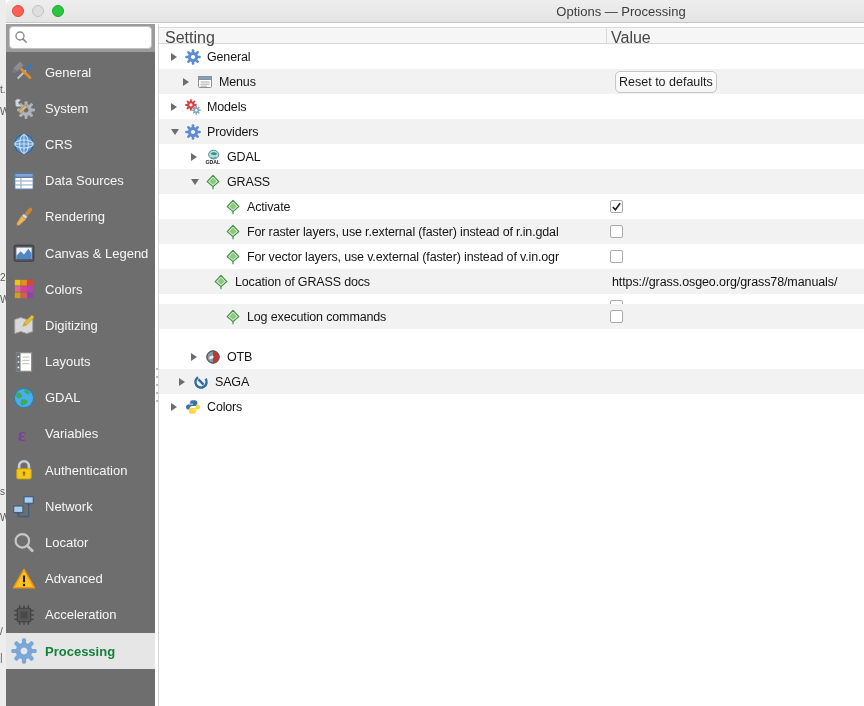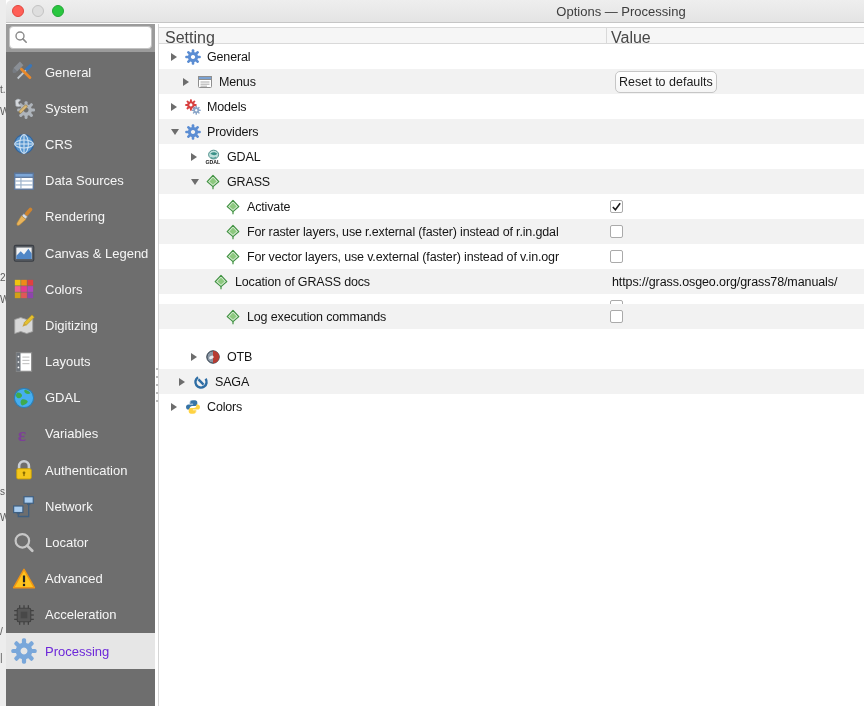--- a/index.html
+++ b/index.html
@@ -35,21 +35,21 @@
     width:100%; height:23px; border:1px solid #c2c2c2; border-radius:4px;
     background:#fff; padding:0 4px 0 22px; font-size:12px; outline:none;
     font-family:"Liberation Sans", sans-serif;
   }
   .search-glyph { position:absolute; left:8px; top:6px; width:14px; height:14px; pointer-events:none; }
   .side-list { position:absolute; left:0; right:0; top:30px; bottom:0; }
   .side-item { height:36.2px; display:flex; align-items:center; padding-left:4px; cursor:default; }
   .side-item .side-ic { width:27px; height:26px; display:flex; align-items:center; justify-content:center; flex:0 0 27px; }
   .side-item .side-label { margin-left:8px; font-size:13px; color:#f6f6f6; white-space:nowrap; }
   .side-item.selected { background:#e6e6e6; }
-  .side-item.selected .side-label { color:#6d28d9; font-weight:normal; }
+  .side-item.selected .side-label { color:#15803d; font-weight:bold; }
 
   
   .splitter { position:absolute; left:149px; top:24px; width:3px; bottom:0; background:#ffffff; }
   .splitter::after {
     content:""; position:absolute; left:0.5px; top:344px; width:2px; height:38px;
     background:repeating-linear-gradient(#b9b9b9 0 2px, transparent 2px 8px);
   }
 
   
   .main { position:absolute; left:152px; top:24px; right:0; bottom:0; background:#fff; border-left:1px solid #d6d6d6; }

